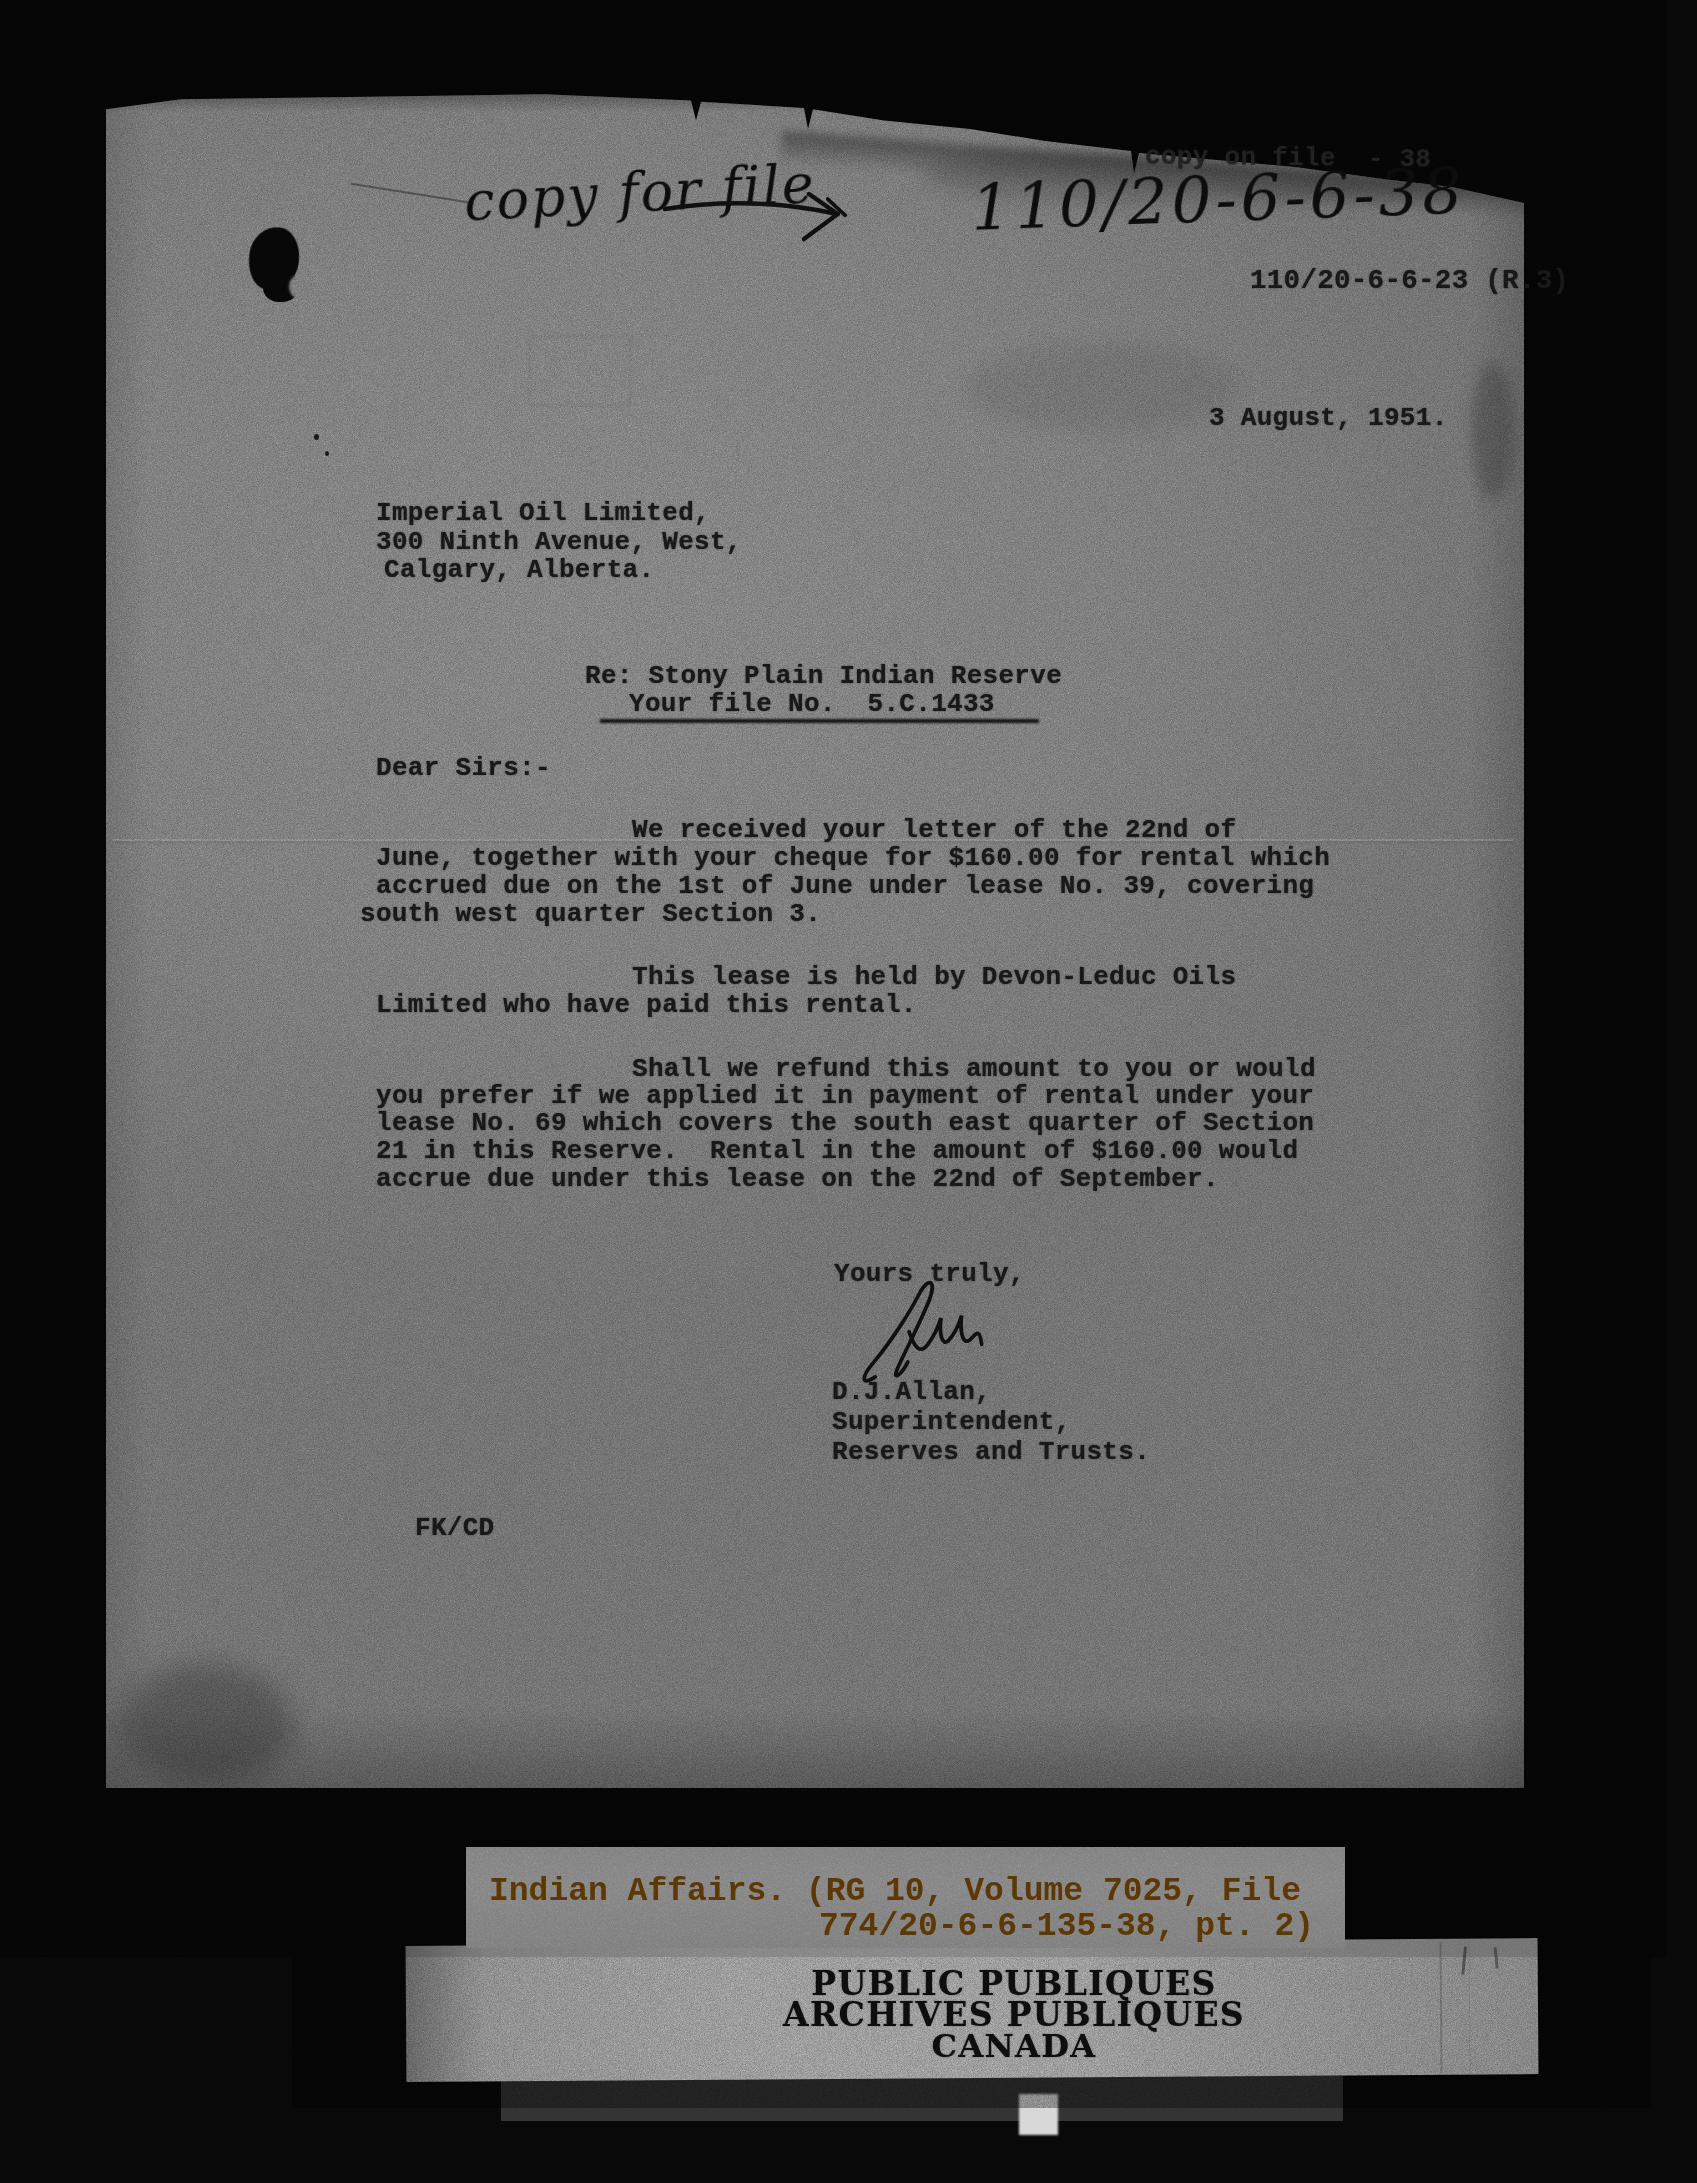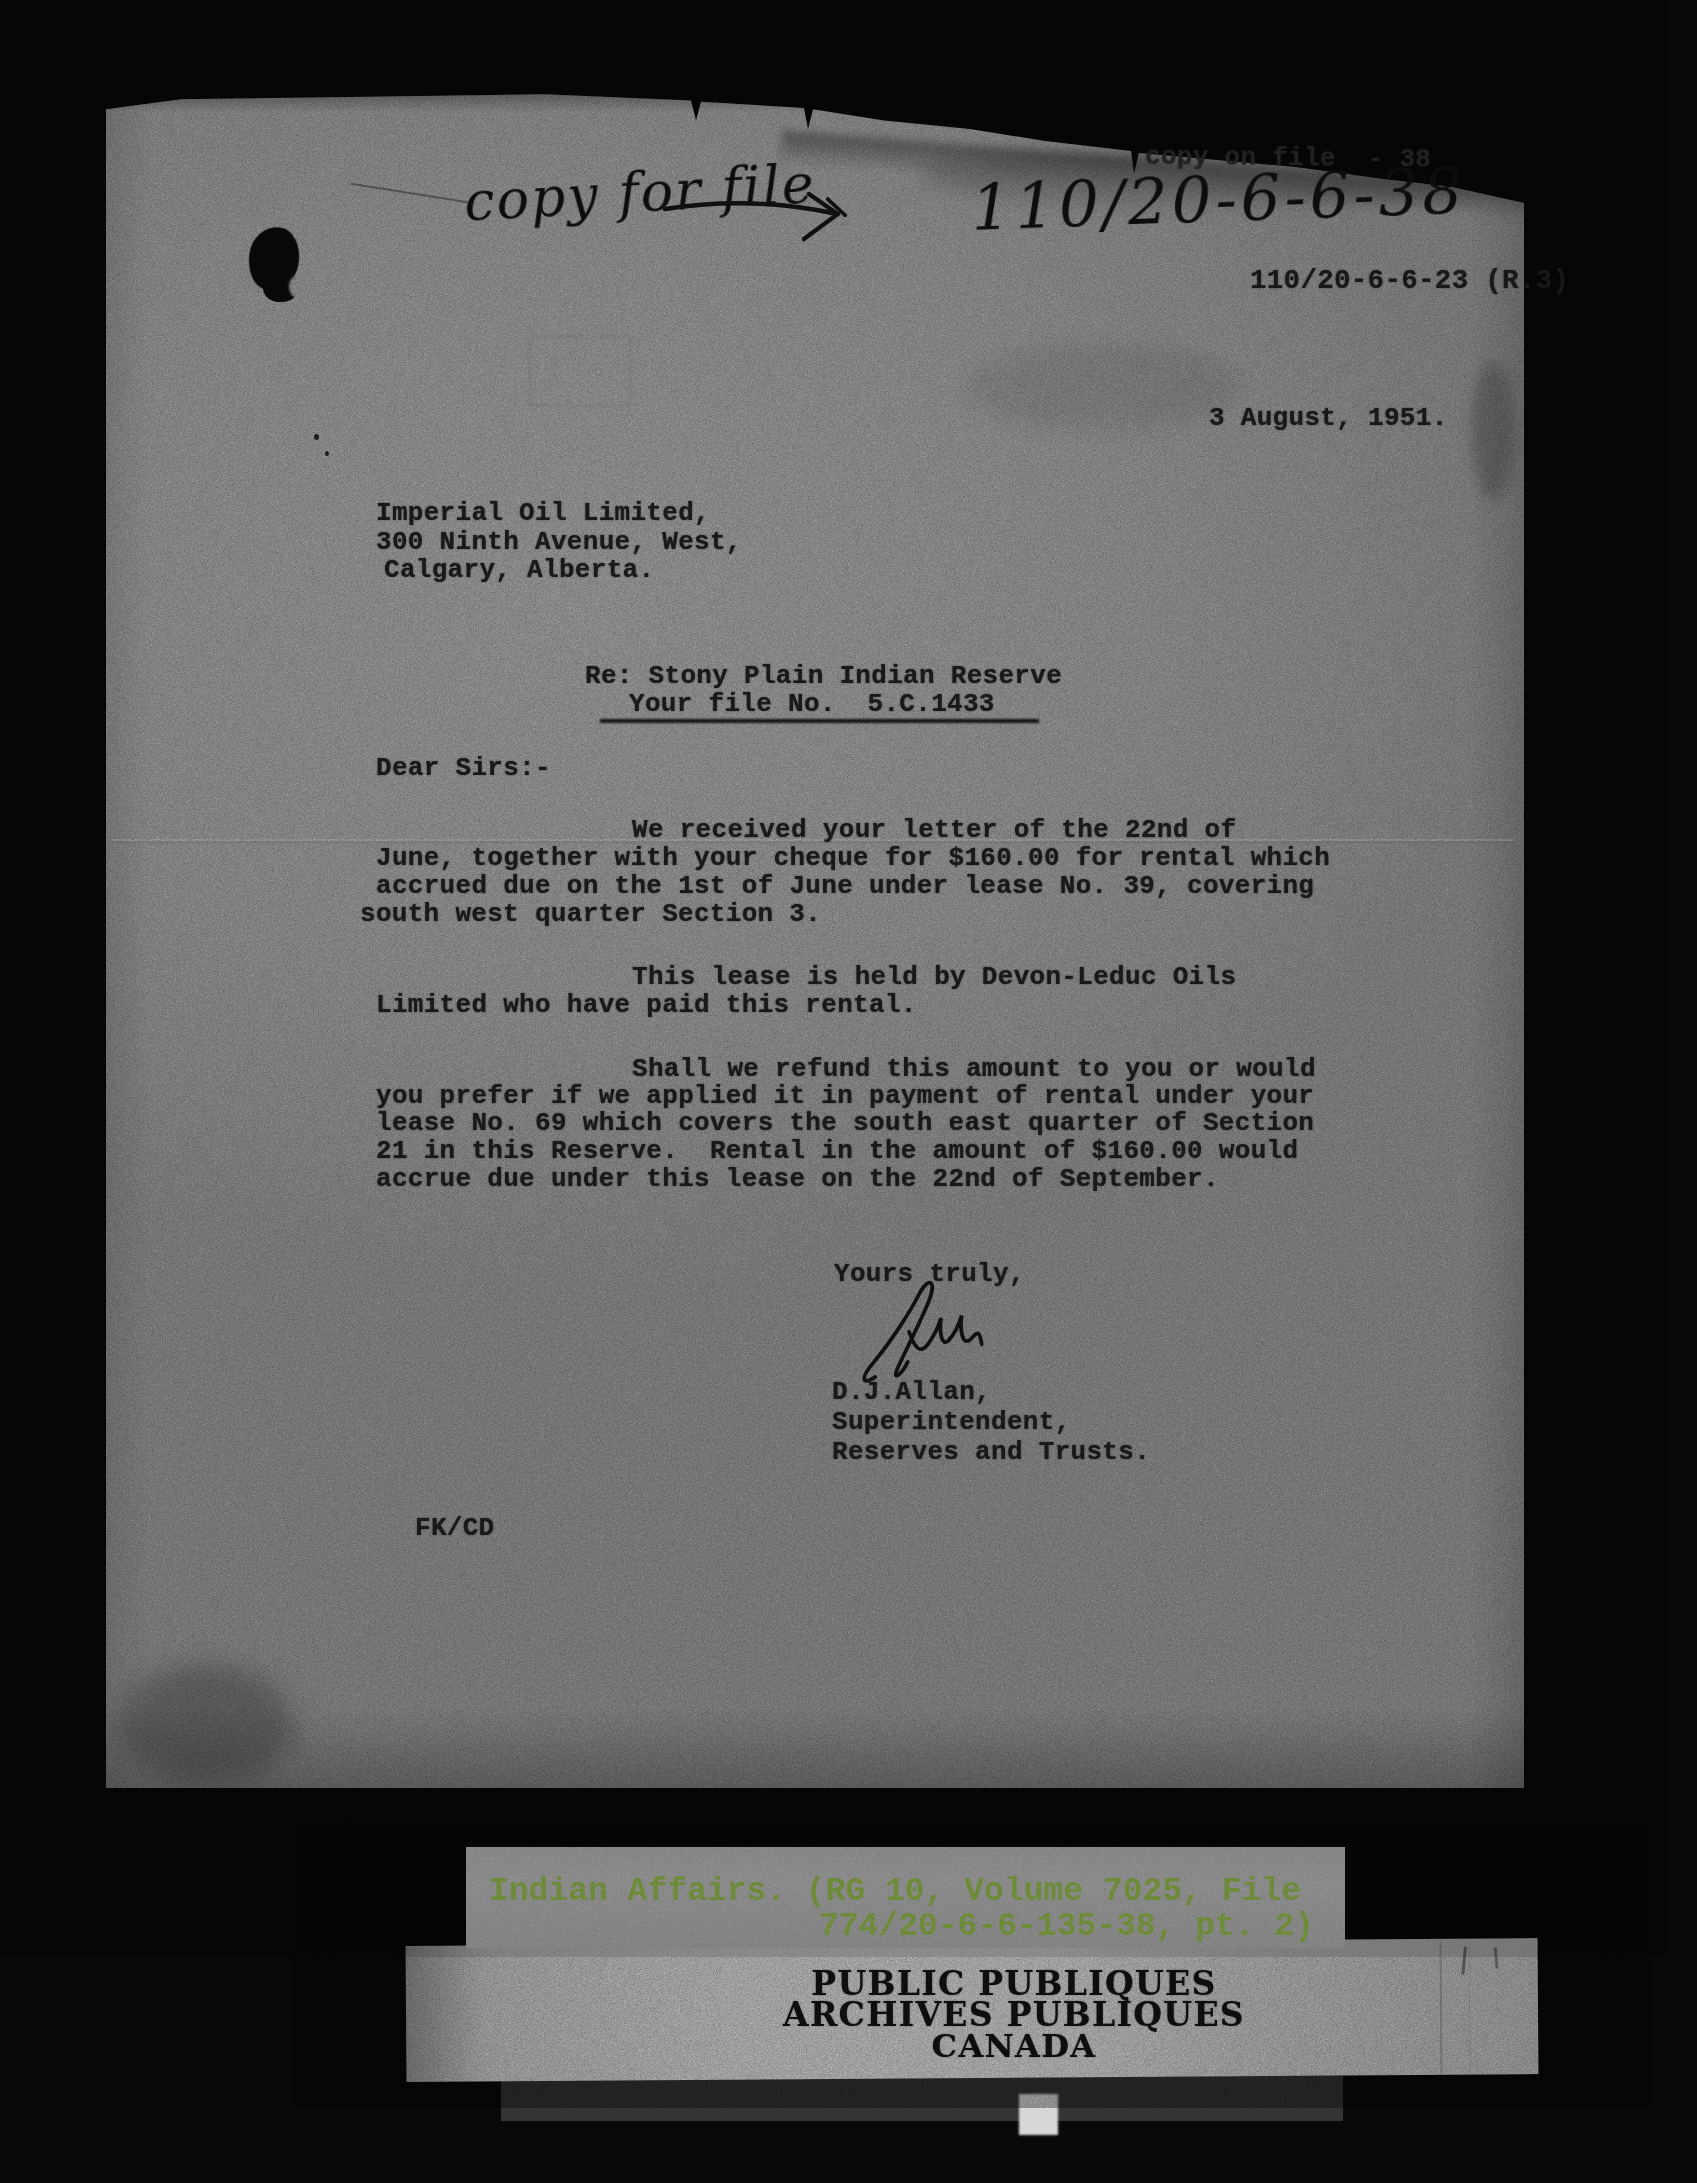--- a/index.html
+++ b/index.html
@@ -32,21 +32,21 @@
   #strip-label{position:absolute;left:466px;top:1847px;width:879px;height:101px;
      background:linear-gradient(180deg,#e9e9e9,#f0f0f0 35%,#e4e4e4);z-index:5;}
   #strip-stamp{position:absolute;left:406px;top:1942px;width:1132px;height:136px;
      background:linear-gradient(90deg,#9d9d9d,#dcdcdc 7%,#efefef 30%,#f1f1f1 58%,#dedede 74%,#cdcdcd 100%);
      transform:rotate(-.4deg);z-index:4;}
   #strip-under{position:absolute;left:501px;top:2076px;width:842px;height:45px;
      background:rgba(205,205,205,.22);z-index:3;}
   #strip-tab{position:absolute;left:1019px;top:2094px;width:39px;height:41px;
      background:#d8d8d8;filter:blur(0.9px);z-index:3;}
   .label{position:absolute;font-family:"Liberation Mono","DejaVu Sans Mono",monospace;
-     font-weight:bold;font-size:33px;color:#bef264;white-space:pre;z-index:6;filter:blur(0.2px);}
+     font-weight:bold;font-size:33px;color:#a16207;white-space:pre;z-index:6;filter:blur(0.2px);}
   .stamp{position:absolute;font-family:"DejaVu Serif","Liberation Serif",serif;
      font-weight:bold;color:#161616;white-space:pre;z-index:6;text-align:center;
      left:745px;width:538px;letter-spacing:1.3px;filter:blur(0.4px);
      text-shadow:0 0 1.3px rgba(20,20,20,.6);}
   
   .smudge{position:absolute;border-radius:50%;pointer-events:none;}
   #inkblot{position:absolute;left:249px;top:227px;width:50px;height:63px;background:#0d0d0d;
      border-radius:54% 46% 58% 42%/48% 52% 46% 54%;transform:rotate(8deg);filter:blur(0.6px);}
   #inkblot2{position:absolute;left:263px;top:269px;width:36px;height:33px;background:#0d0d0d;
      border-radius:40% 60% 52% 48%;filter:blur(0.6px);}

